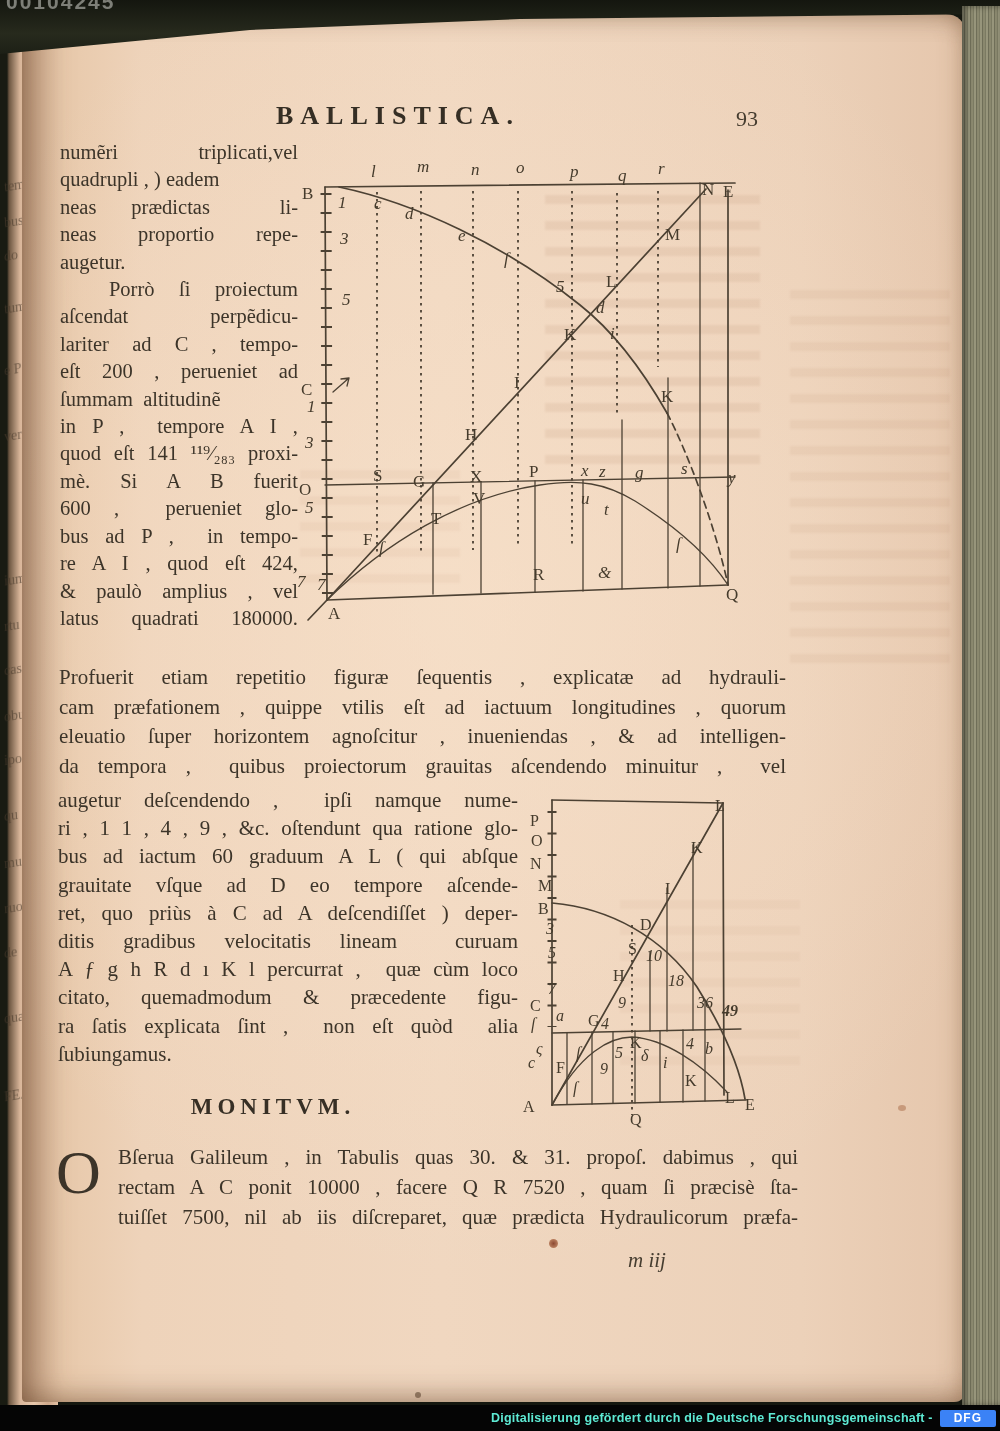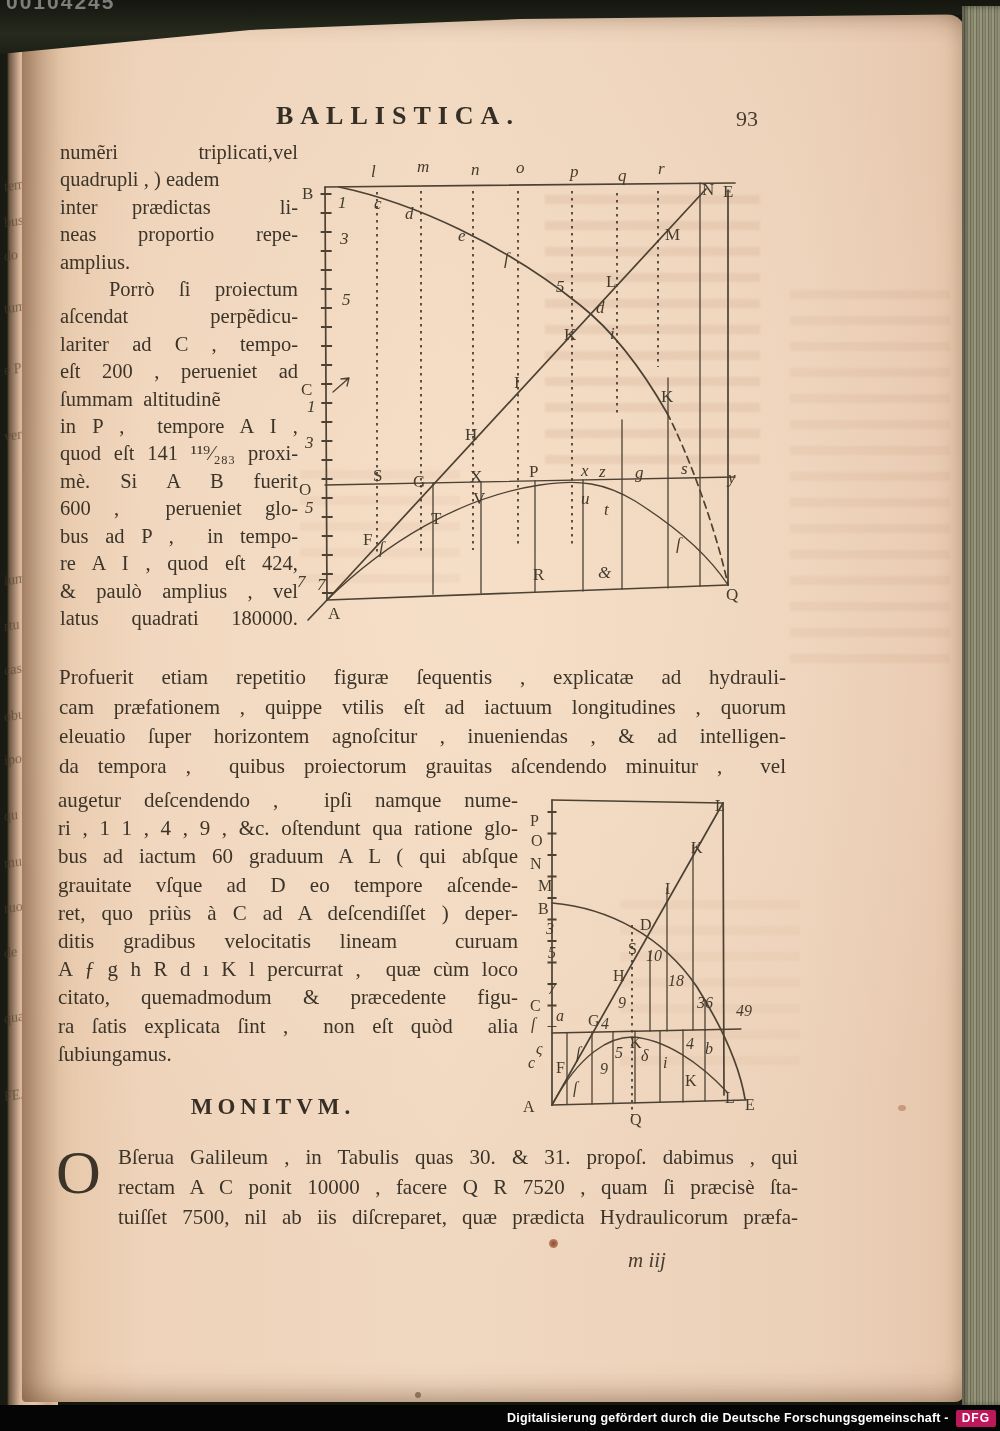--- a/index.html
+++ b/index.html
@@ -24,23 +24,23 @@
                 inset 0 -18px 30px -14px rgba(110,72,44,.4),
                 inset 0 14px 24px -12px rgba(110,72,44,.3);}
   .cover-top{position:absolute;left:0;top:0;width:1000px;height:56px;overflow:hidden;
      clip-path:polygon(0 0,1000px 0,1000px 14px,520px 19px,250px 30px,0 54px);
      background:linear-gradient(180deg,#14160f,#272a1d 60%,#1c1f15);}
   .shelf{position:absolute;left:6px;top:-10px;color:#90918a;font-family:"Liberation Sans",sans-serif;
      font-weight:bold;font-size:21px;letter-spacing:2px;opacity:.85;}
   .footer-bar{position:absolute;left:0;bottom:0;width:1000px;height:26px;background:#050505;
      display:flex;align-items:center;justify-content:flex-end;gap:7px;padding-right:4px;box-sizing:border-box;
      font-family:"Liberation Sans",sans-serif;}
-  .footer-text{color:#ffffff;font-size:12.5px;font-weight:bold;letter-spacing:.2px;}
-  .dfg-logo{color:#fff;background:#be185d;font-size:12px;font-weight:bold;letter-spacing:1px;
-     padding:1px 6px 2px;border-radius:2px;}
+  .footer-text{color:#5eead4;font-size:12.5px;font-weight:bold;letter-spacing:.2px;}
+  .dfg-logo{color:#fff;background:#3b82f6;font-size:12px;font-weight:bold;letter-spacing:1px;
+     padding:1px 14px 2px;border-radius:2px;}
   
   .ghost{position:absolute;opacity:.16;filter:blur(1px);
      background:repeating-linear-gradient(180deg,rgba(151,94,58,.55) 0 9px,rgba(0,0,0,0) 9px 26px);}
   .stain{position:absolute;border-radius:50%;}
   .header{position:absolute;left:276px;top:101px;font-size:26px;letter-spacing:7px;
      color:#352e24;font-weight:bold;}
   .pageno{position:absolute;left:736px;top:106px;font-size:22px;color:#453c2f;}
   .tblock{position:absolute;color:#3c3429;}
   .tline{white-space:pre-wrap;}
   .tline.just{text-align:justify;text-align-last:justify;}
@@ -99,23 +99,23 @@
   <div class="stain" style="left:549px;top:1239px;width:9px;height:9px;background:radial-gradient(circle,#8d4a33,#b97f5f 70%,rgba(0,0,0,0));"></div>
   <div class="stain" style="left:415px;top:1392px;width:6px;height:6px;background:#5d4430;opacity:.6;"></div>
   <div class="stain" style="left:898px;top:1105px;width:8px;height:6px;background:#a76a46;opacity:.5;"></div>
 
   <div class="header">BALLISTICA.</div>
   <div class="pageno">93</div>
 
   <div class="tblock col1">
       <div class="tline just">numẽri triplicati,vel</div>
       <div class="tline">quadrupli , ) eadem</div>
-      <div class="tline just">inter prædictas  li-</div>
+      <div class="tline just">neas prædictas  li-</div>
       <div class="tline just">neas proportio repe-</div>
-      <div class="tline">amplius.</div>
+      <div class="tline">augetur.</div>
       <div class="tline just">  Porrò ſi proiectum</div>
       <div class="tline just">aſcendat  perpẽdicu-</div>
       <div class="tline just">lariter ad C , tempo-</div>
       <div class="tline just">eſt 200 , perueniet ad</div>
       <div class="tline">ſummam  altitudinẽ</div>
       <div class="tline just">in P ,  tempore A I ,</div>
       <div class="tline just">quod eſt 141 ¹¹⁹⁄₂₈₃ proxi-</div>
       <div class="tline just">mè.  Si  A  B  fuerit</div>
       <div class="tline just">600 ,  perueniet glo-</div>
       <div class="tline just">bus ad P ,  in tempo-</div>
@@ -297,21 +297,21 @@
       <span class="flabel" style="left: 200px; top: 13px;">L</span>
       <span class="flabel" style="left: 176px; top: 55px;">K</span>
       <span class="flabel" style="left: 150px; top: 96px;">I</span>
       <span class="flabel" style="left: 125px; top: 132px;">D</span>
       <span class="flabel" style="left: 113px; top: 156px;">S</span>
       <span class="flabel it" style="left: 131px; top: 163px;">10</span>
       <span class="flabel" style="left: 98px; top: 183px;">H</span>
       <span class="flabel it" style="left: 153px; top: 188px;">18</span>
       <span class="flabel it" style="left: 103px; top: 210px;">9</span>
       <span class="flabel it" style="left: 182px; top: 210px;">36</span>
-      <span class="flabel it" style="left: 221px; top: 218px;">49</span>
+      <span class="flabel it" style="left: 207px; top: 218px; font-weight: bold;">49</span>
       <span class="flabel" style="left: 73px; top: 228px;">G</span>
       <span class="flabel it" style="left: 86px; top: 231px;">4</span>
       <span class="flabel it" style="left: 21px; top: 256px;">ς</span>
       <span class="flabel it" style="left: 61px; top: 260px;">ſ</span>
       <span class="flabel it" style="left: 100px; top: 260px;">5</span>
       <span class="flabel" style="left: 115px; top: 250px;">K</span>
       <span class="flabel it" style="left: 126px; top: 263px;">δ</span>
       <span class="flabel it" style="left: 85px; top: 276px;">9</span>
       <span class="flabel it" style="left: 148px; top: 270px;">i</span>
       <span class="flabel it" style="left: 171px; top: 251px;">4</span>

